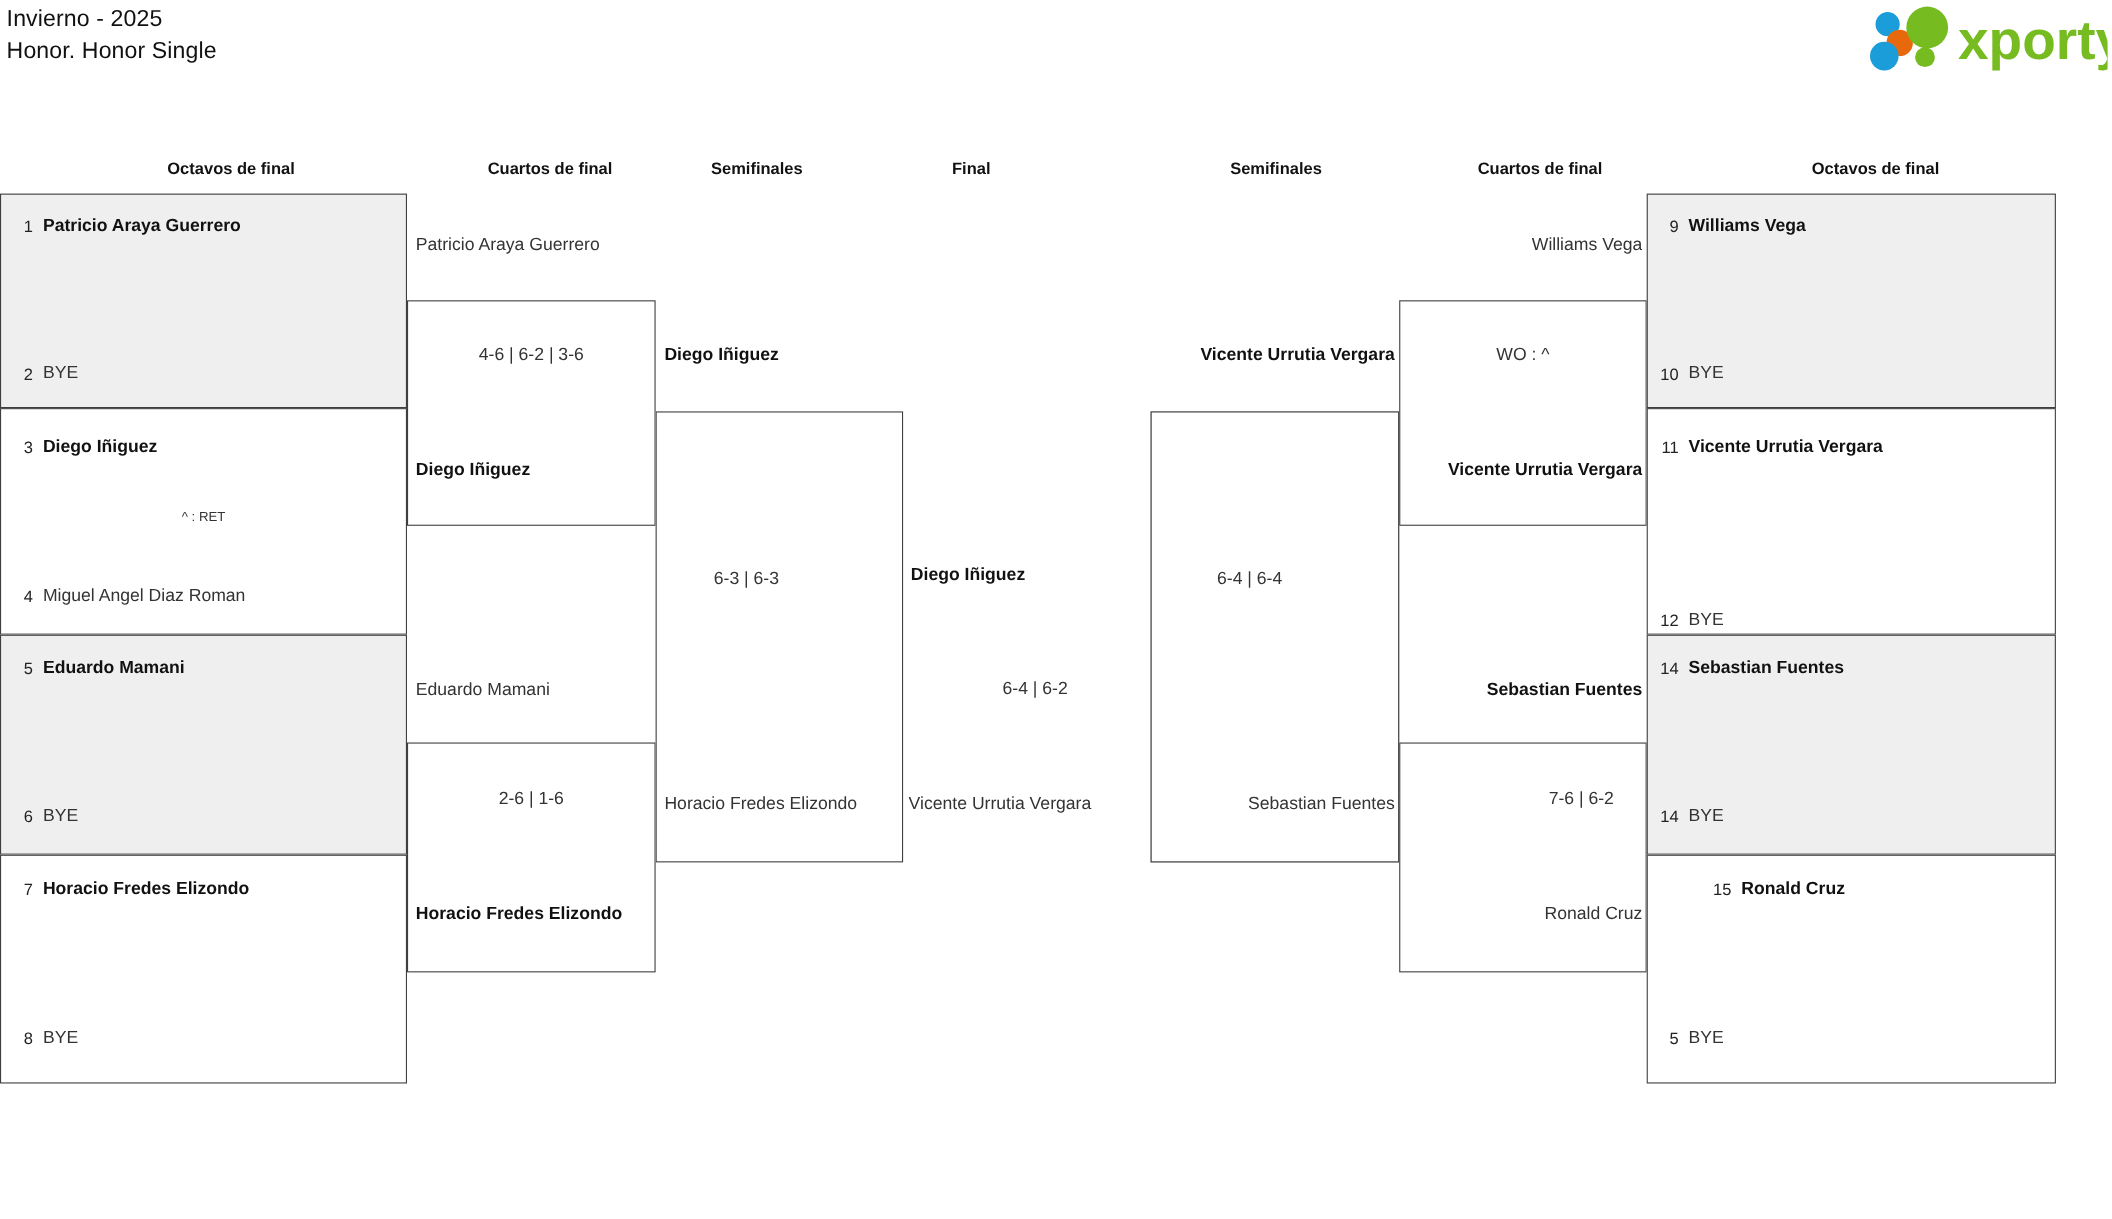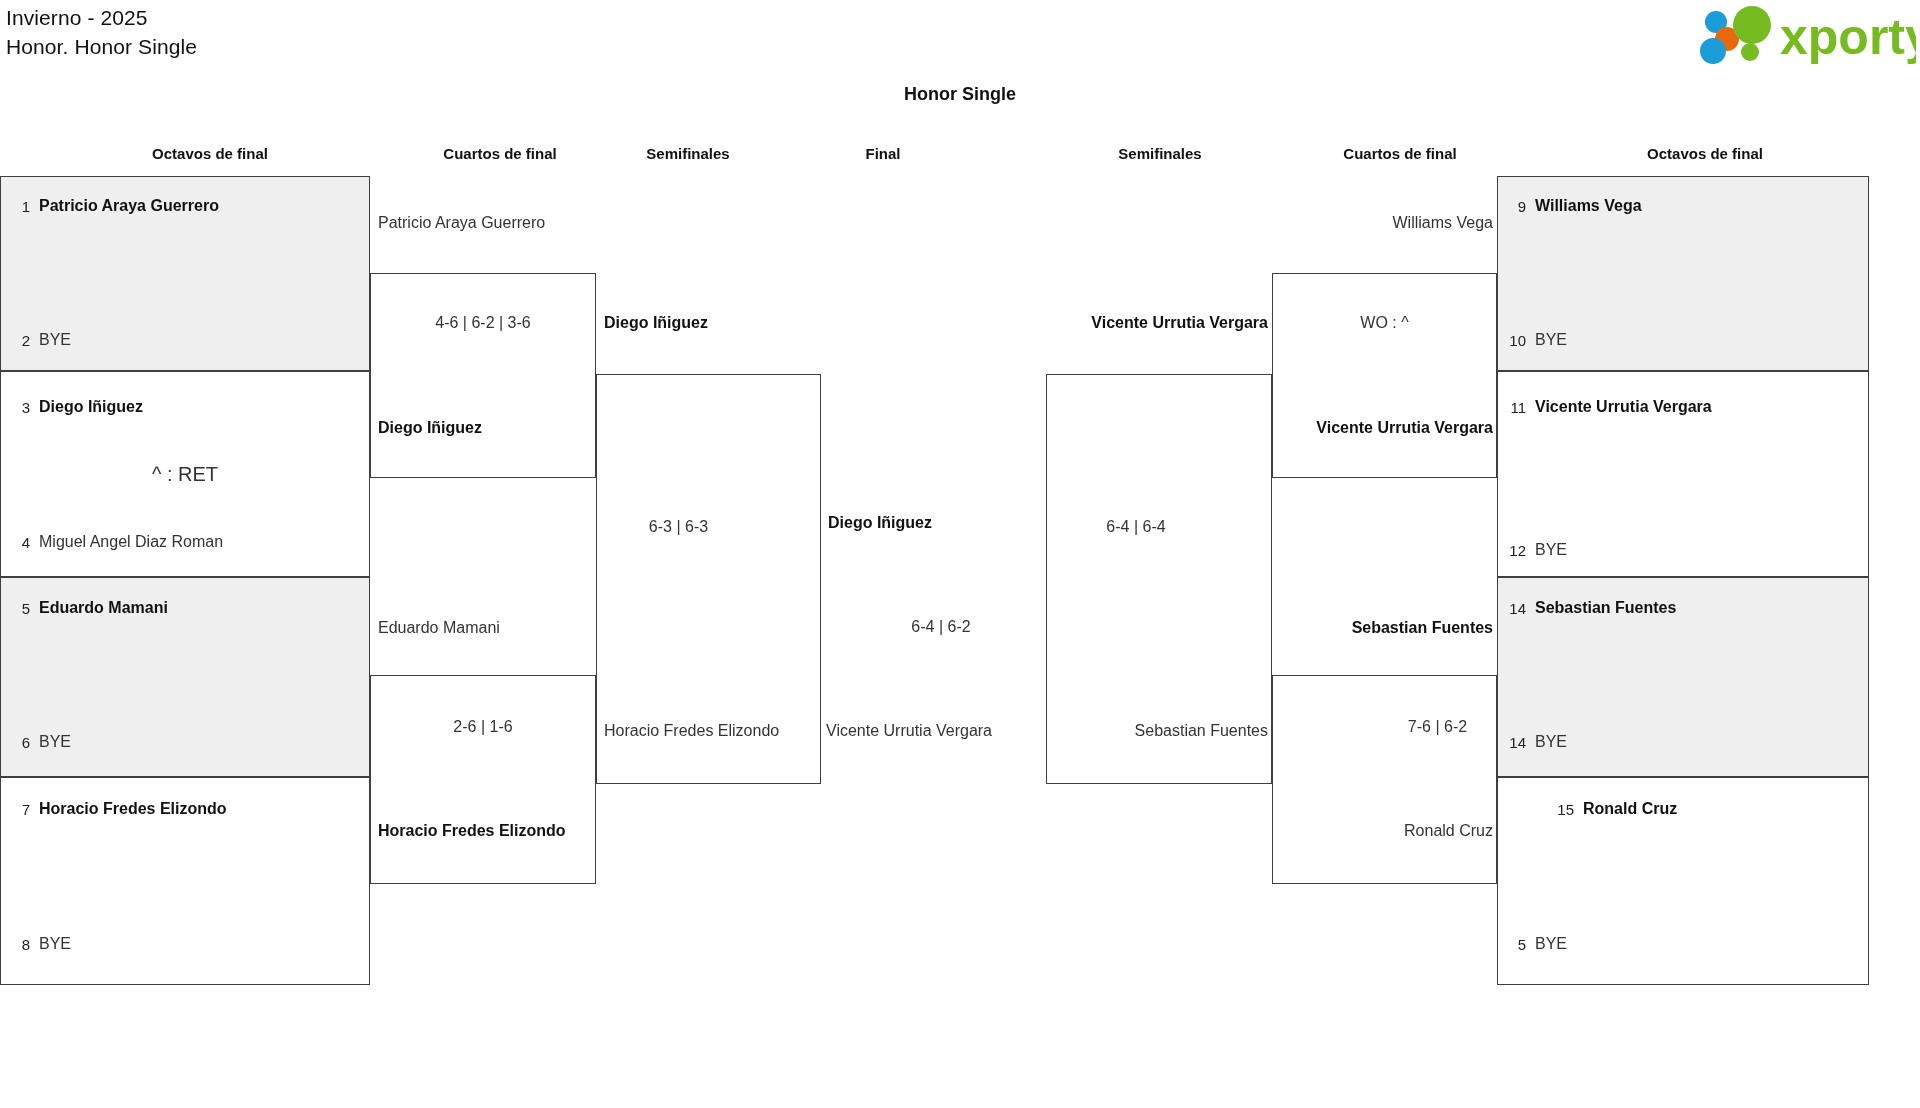--- a/index.html
+++ b/index.html
@@ -53,21 +53,21 @@
   .slot .seed {
     display: inline-block; min-width: 22px; text-align: right;
     font-size: 15px; font-weight: 400; color: #222; margin-right: 9px;
   }
   .slot .nm { font-weight: 700; color: #111; }
   .slot .nm.loser { font-weight: 400; color: #333; }
   .slot.rt { justify-content: flex-start; }
 
   
   .r1score {
-    position: absolute; font-size: 20px; color: #333;
+    position: absolute; font-size: 12px; color: #333;
     text-align: center; white-space: nowrap;
   }
 
   
   .lbl {
     position: absolute; font-size: 16px; white-space: nowrap;
     overflow: hidden; display: flex; align-items: center;
     color: #333;
   }
   .lbl.win { font-weight: 700; color: #111; }
@@ -92,21 +92,20 @@
     <svg width="224" height="62" viewBox="0 0 224 62" xmlns="http://www.w3.org/2000/svg">
       <circle cx="24" cy="18" r="11" fill="#1b9dd9"></circle>
       <circle cx="35" cy="35" r="12" fill="#e8690b"></circle>
       <circle cx="21" cy="47" r="13" fill="#1b9dd9"></circle>
       <circle cx="60" cy="21" r="19" fill="#76bc21"></circle>
       <circle cx="58" cy="48" r="9" fill="#76bc21"></circle>
       <text x="88" y="50" font-family="'Liberation Sans', sans-serif" font-size="50" font-weight="700" fill="#76bc21">xporty</text>
     </svg>
   </div>
 
-  <div class="bracket-title">Honor Single</div>
 
   <div class="round-headers">
     <div class="rh" style="left:50px;width:320px">Octavos de final</div>
     <div class="rh" style="left:340px;width:320px">Cuartos de final</div>
     <div class="rh" style="left:548px;width:280px">Semifinales</div>
     <div class="rh" style="left:793px;width:180px">Final</div>
     <div class="rh" style="left:1020px;width:280px">Semifinales</div>
     <div class="rh" style="left:1240px;width:320px">Cuartos de final</div>
     <div class="rh" style="left:1520px;width:370px">Octavos de final</div>
   </div>
@@ -206,21 +205,21 @@
     </div>
     <div class="slot rt" style="left:1504px;top:326px;width:356px;height:28px">
       <span class="seed">10</span>
       <span class="nm loser">BYE</span>
     </div>
 
     <div class="slot rt" style="left:1504px;top:393px;width:356px;height:28px">
       <span class="seed">11</span>
       <span class="nm">Vicente Urrutia Vergara</span>
     </div>
-    <div class="slot rt" style="left:1504px;top:536px;width:356px;height:28px">
+    <div class="slot rt" style="left:1504px;top:550px;width:356px;height:28px">
       <span class="seed">12</span>
       <span class="nm loser">BYE</span>
     </div>
 
     <div class="slot rt" style="left:1504px;top:594px;width:356px;height:28px">
       <span class="seed">14</span>
       <span class="nm">Sebastian Fuentes</span>
     </div>
     <div class="slot rt" style="left:1504px;top:728px;width:356px;height:28px">
       <span class="seed">14</span>

